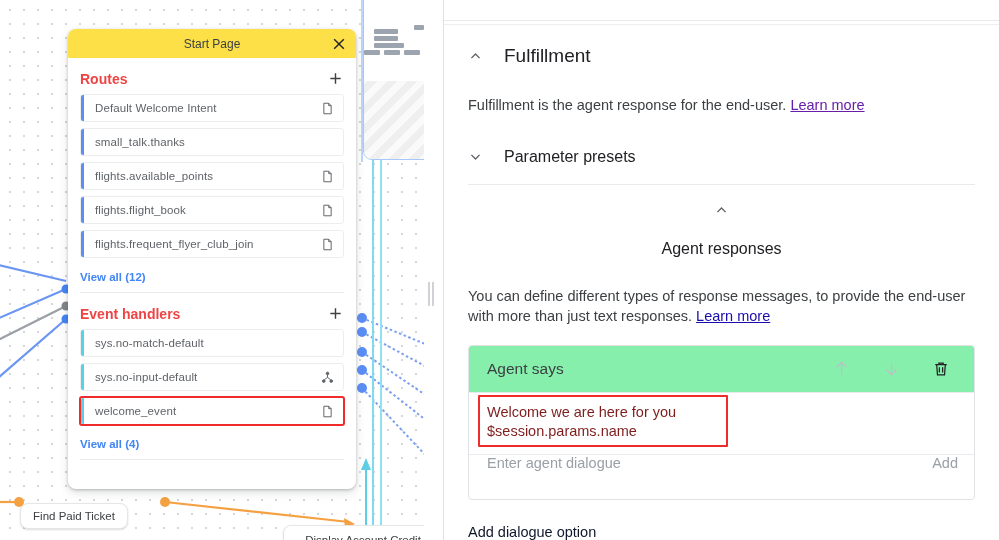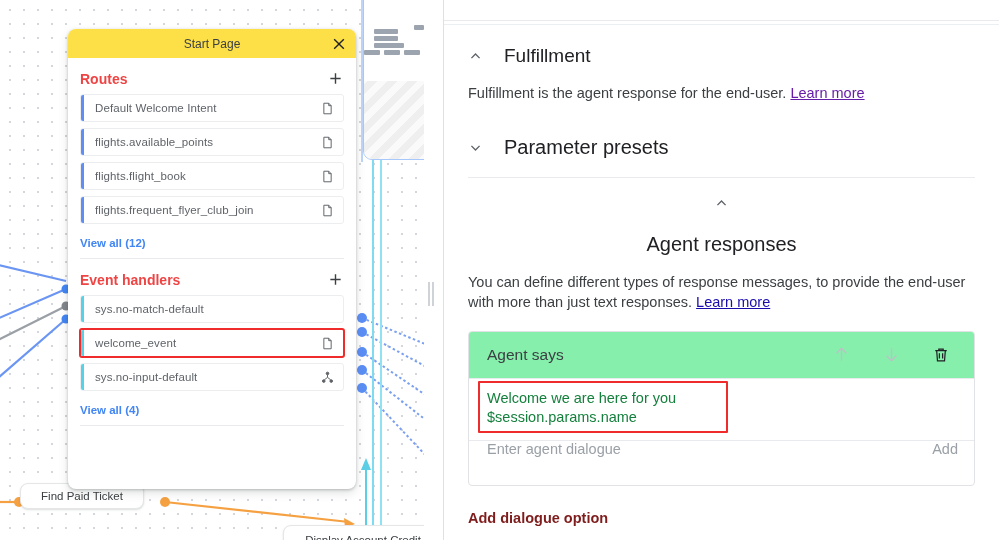--- a/index.html
+++ b/index.html
@@ -37,21 +37,21 @@
     position: absolute; left: 0; top: 86px; width: 72px; height: 80px;
     background: repeating-linear-gradient(-45deg, #efefef 0 7px, #fafafa 7px 14px);
   }
 
   .node-box {
     position: absolute; background: #ffffff; border: 1px solid #e4e6e8;
     border-radius: 8px; box-shadow: 0 1px 2px rgba(60,64,67,.18);
     font-size: 11.5px; color: #3c4043; display: flex; align-items: center;
     justify-content: center; text-align: center; padding: 0 10px;
   }
-  #node-find-paid { left: 20px; top: 483px; width: 124px; height: 26px; }
+  #node-find-paid { left: 20px; top: 503px; width: 108px; height: 26px; }
   #node-display-credit { left: 283px; top: 525px; width: 160px; height: 30px; }
 
   
   .start-panel {
     position: absolute; left: 68px; top: 29px; width: 288px; height: 460px;
     background: #ffffff;
     border-radius: 8px;
     box-shadow: 0 1px 3px rgba(60,64,67,.3), 0 4px 10px rgba(60,64,67,.15);
     overflow: hidden;
   }
@@ -124,24 +124,24 @@
   .rp-topbar { height: 21px; border-bottom: 1px solid #e8eaed; background:#fff; }
   .rp-topbar2 { height: 4px; border-bottom: 1px solid #eceff1; background:#fff; }
   .rp-content { padding: 0 24px; position: relative; }
 
   .collapse-row { display: flex; align-items: center; gap: 22px; }
   .chev {
     width: 14px; height: 14px; color: #5f6368; flex: none;
     display: flex; align-items: center; justify-content: center; cursor: pointer;
   }
   .h-section { font-size: 19px; color: #202124; font-weight: 400; }
-  .h-sub { font-size: 20px; color: #202124; font-weight: 400; }
+  .h-sub { font-size: 16px; color: #202124; font-weight: 400; }
 
   .para {
-    font-size: 14.5px; color: #3c4043; line-height: 1.42; margin-top: 16px;
+    font-size: 14.5px; color: #3c4043; line-height: 1.42; margin-top: 28px;
   }
   .lnk { text-decoration: underline; cursor: pointer; }
   .lnk.visited { color: #681da8; }
   .lnk.blue { color: #1a0dab; }
 
   .sec-rule { height: 1px; background: #e8eaed; margin: 18px 0 0 0; }
 
   .response-card {
     margin-top: 18px; border: 1px solid #e0e2e5; border-radius: 4px;
     overflow: hidden; background: #fff;
@@ -153,35 +153,35 @@
   .rc-title { font-size: 15.5px; color: #3c4043; flex: 1; }
   .rc-btn {
     width: 34px; height: 34px; display: flex; align-items: center;
     justify-content: center; cursor: pointer;
   }
   .rc-btn.arrow { color: #bdc1c6; }
   .rc-btn.trash { color: #202124; }
 
   .rc-textrow { position: relative; padding: 10px 16px 12px 18px; border-bottom: 1px solid #e8eaed; }
   .rc-text {
-    font-size: 14.5px; color: #15803d; line-height: 1.34; white-space: pre-line;
+    font-size: 14.5px; color: #7f1d1d; line-height: 1.34; white-space: pre-line;
   }
   .rc-text-mark {
     position: absolute; left: 9px; top: 2px; width: 250px; height: 52px;
     border: 2.5px solid #ef2b2b; border-radius: 1px; pointer-events: none;
   }
   .rc-inputrow {
     height: 44px; display: flex; align-items: flex-start; padding: 0 16px 0 18px;
   }
   .rc-placeholder { font-size: 14.5px; color: #9aa0a6; flex: 1; }
   .rc-add { font-size: 14.5px; color: #9aa0a6; cursor: pointer; }
 
   .add-dialogue {
-    margin-top: 24px; font-size: 14.5px; color: #7f1d1d; cursor: pointer;
-    font-weight: 700;
+    margin-top: 24px; font-size: 14.5px; color: #0f172a; cursor: pointer;
+    font-weight: 400;
   }
 </style>
 </head>
 <body>
 
 <div class="app">
 
   <div class="canvas">
 
     <svg class="canvas-svg">
@@ -272,20 +272,23 @@
         <div class="item route">
           <span class="item-label">Default Welcome Intent</span>
           <span class="item-icon">
             <svg width="13" height="13" viewBox="0 0 16 16" fill="none" stroke="currentColor" stroke-width="1.2">
               <path d="M3.5 1.5h6l3 3v10h-9z"></path>
                 <path d="M9.5 1.5v3h3"></path>
             </svg>
           </span>
         </div>
         <div class="item route">
+          <span class="item-label">small_talk.thanks</span>
+        </div>
+        <div class="item route">
           <span class="item-label">flights.available_points</span>
           <span class="item-icon">
             <svg width="13" height="13" viewBox="0 0 16 16" fill="none" stroke="currentColor" stroke-width="1.2">
               <path d="M3.5 1.5h6l3 3v10h-9z"></path>
                 <path d="M9.5 1.5v3h3"></path>
             </svg>
           </span>
         </div>
         <div class="item route">
           <span class="item-label">flights.flight_book</span>
@@ -315,37 +318,37 @@
             <svg width="15" height="15" viewBox="0 0 16 16" stroke="currentColor" stroke-width="1.5">
               <line x1="8" y1="2.5" x2="8" y2="13.5"></line>
                 <line x1="2.5" y1="8" x2="13.5" y2="8"></line>
             </svg>
           </span>
         </div>
 
         <div class="item handler">
           <span class="item-label">sys.no-match-default</span>
         </div>
-        <div class="item handler marked">
-          <span class="item-label">welcome_event</span>
-          <span class="item-icon">
-            <svg width="13" height="13" viewBox="0 0 16 16" fill="none" stroke="currentColor" stroke-width="1.2">
-              <path d="M3.5 1.5h6l3 3v10h-9z"></path>
-                <path d="M9.5 1.5v3h3"></path>
-            </svg>
-          </span>
-        </div>
         <div class="item handler">
           <span class="item-label">sys.no-input-default</span>
           <span class="item-icon">
             <svg width="13" height="13" viewBox="0 0 16 16" fill="none" stroke="currentColor" stroke-width="1.2">
               <circle cx="8" cy="3" r="1.6" fill="currentColor"></circle>
               <circle cx="3.4" cy="12.4" r="1.6" fill="currentColor"></circle>
               <circle cx="12.6" cy="12.4" r="1.6" fill="currentColor"></circle>
               <path d="M8 4.6v3.2M8 7.8L4 11M8 7.8L12 11"></path>
+            </svg>
+          </span>
+        </div>
+        <div class="item handler marked">
+          <span class="item-label">welcome_event</span>
+          <span class="item-icon">
+            <svg width="13" height="13" viewBox="0 0 16 16" fill="none" stroke="currentColor" stroke-width="1.2">
+              <path d="M3.5 1.5h6l3 3v10h-9z"></path>
+                <path d="M9.5 1.5v3h3"></path>
             </svg>
           </span>
         </div>
 
         <div class="view-all">View all (4)</div>
         <div class="sec-divider"></div>
 
       </div>
     </div>
   </div>

